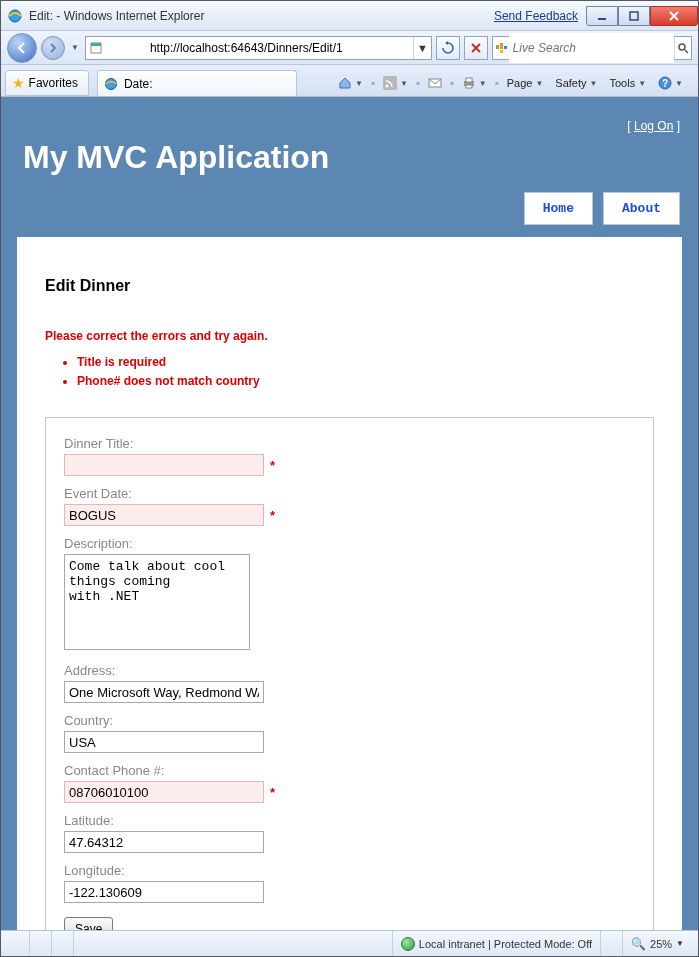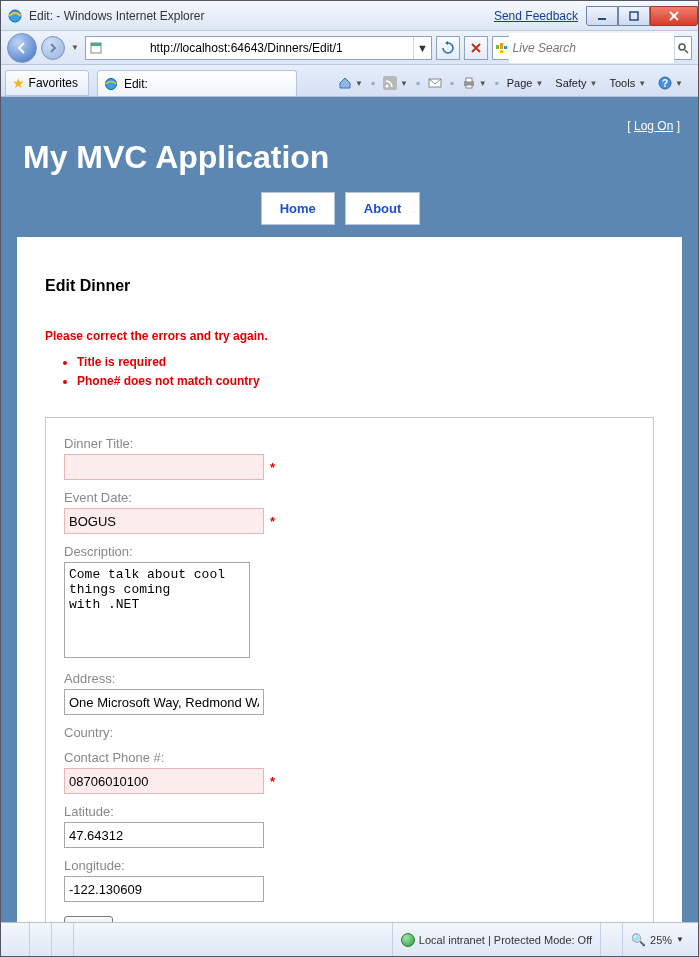--- a/index.html
+++ b/index.html
@@ -41,41 +41,41 @@
 .cmd-sep { width:6px; text-align:center; color:#9aabc6;}
 
 .content-shell { flex:1; background:#ffffff; border:0; overflow:auto; position:relative;}
 .content-pad { padding: 0 16px 0 16px; }
 
 .app-banner { background:#5b87b2; color:#fff; padding: 22px 18px 48px 22px; margin: 0; }
 .app-title { font-family: Arial, sans-serif; font-size: 32px; font-weight:bold; }
 .logon-wrap { text-align:right; color:#fff; font-size:12px; margin-bottom: 6px;}
 .logon-wrap a { color:#fff; }
 
-.nav-tabs { display:flex; justify-content:center; gap:10px; margin-top: -32px; padding: 0 18px 0 0;}
+.nav-tabs { display:flex; justify-content:flex-end; gap:10px; margin-top: -32px; padding: 0 18px 0 0; font-family: Liberation Mono, monospace;}
 .nav-tab { background:#fff; border:1px solid #b9c6da; padding:8px 18px; font-weight:bold; color:#1c4fd6; font-size:13px;}
 
 .page-body { background:#fff; margin: 12px 16px 0 16px; padding: 40px 28px 20px 28px; }
 .page-h1 { font-family: Arial, sans-serif; font-size:16px; font-weight:bold; color:#000; margin-bottom: 34px; }
 
 .val-summary { color:#e10000; font-family: Verdana, sans-serif; font-size:12px; font-weight:bold; margin-bottom: 10px; }
 .val-list { margin: 6px 0 26px 32px; }
 .val-list li { color:#e10000; font-family: Verdana, sans-serif; font-size:12px; font-weight:bold; line-height:1.6; list-style: disc; }
 
 .fieldset { border:1px solid #c7c7c7; padding: 18px 18px 16px 18px; }
 .form-row { margin-bottom: 10px; }
 .form-label { font-family: Verdana, sans-serif; color:#888; font-size:13px; margin-bottom: 3px; display:block; }
 .row-inline { display:flex; align-items:center; gap:6px; }
-.text-input { width:200px; height:22px; border:1px solid #a7a7a7; padding:12px 4px; font-size:13px; font-family: Arial, sans-serif; }
+.text-input { width:200px; height:22px; border:1px solid #a7a7a7; padding:4px 4px; font-size:13px; font-family: Arial, sans-serif; }
 .text-input.err { background:#fdecec; border-color:#e7b5b5; }
 .text-area { width:186px; height:96px; border:1px solid #a7a7a7; padding:4px; font-family: "Courier New", monospace; font-size:13px; resize:none; overflow-y: scroll; }
 .req-star { color:#e10000; font-weight:bold; font-size:13px; }
 .save-btn { margin-top:4px; padding: 4px 10px; border:1px solid #7a7a7a; background: linear-gradient(#fafafa,#dcdcdc); border-radius:3px; font-size:12px; cursor:pointer;}
 
-.statusbar { height: 34px; background: linear-gradient(#f3f7fd,#dfe8f6); border-top:1px solid #b5c3d9; display:flex; align-items:center; font-size:11px; color:#333; padding: 0 6px;}
+.statusbar { height: 26px; background: linear-gradient(#f3f7fd,#dfe8f6); border-top:1px solid #b5c3d9; display:flex; align-items:center; font-size:11px; color:#333; padding: 0 6px;}
 .statusbar .spacer { flex: 1; }
 .status-seg { padding: 0 8px; display:flex; align-items:center; gap:4px; border-left:1px solid #c3cfe3; height:100%;}
 .status-seg:first-child { border-left:none;}
 .status-seg.small { width: 22px; padding:0; justify-content:center;}
 .zone-icon { width:14px; height:14px; border-radius:50%; background: radial-gradient(circle at 35% 30%, #9fe6a8, #2a9a3c); border:1px solid #2a7a34;}
 .zoom-lens { font-size:12px;}
 
 svg { display:block; }
 </style>
 </head>
@@ -169,21 +169,21 @@
       <span class="fav-star">★</span>
       <span>Favorites</span>
     </div>
     <div class="tab">
       <span>
         <svg width="14" height="14">
             <circle cx="7" cy="7" r="5.5" fill="#3aa0e8" stroke="#0a5fa0"></circle>
             <path d="M1.5 7 Q7 2 12.5 7" stroke="#f4c430" stroke-width="1.5" fill="none"></path>
           </svg>
       </span>
-      <span>Edit:</span>
+      <span>Date:</span>
     </div>
     <div class="spacer"></div>
     <div class="cmdstrip">
       <div class="cmd">
           <span>
             <svg width="14" height="14">
               <path d="M2 7 L7 2 L12 7 L12 12 L2 12 Z" fill="#8fb7e6" stroke="#3c6fbf"></path>
             </svg>
           </span>
           <span class="dd">▼</span>
@@ -290,20 +290,21 @@
 with .NET</textarea>
         </div>
 
         <div class="form-row">
           <label class="form-label">Address:</label>
           <input class="text-input" value="One Microsoft Way, Redmond WA" style="">
         </div>
 
         <div class="form-row">
           <label class="form-label">Country:</label>
+          <input class="text-input" value="USA" style="">
         </div>
 
         <div class="form-row">
           <label class="form-label">Contact Phone #:</label>
           <div class="row-inline">
             <input class="text-input err" value="08706010100" style="">
             <span class="req-star">*</span>
           </div>
         </div>
 

